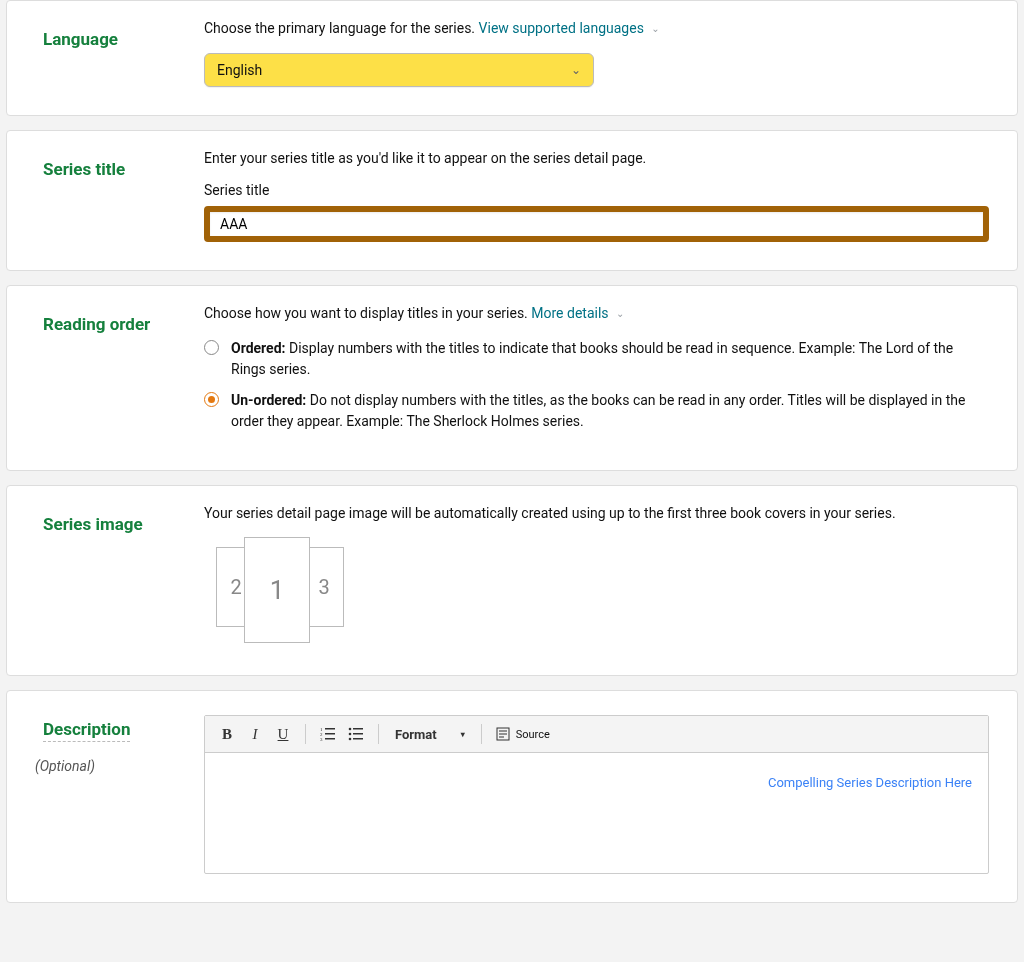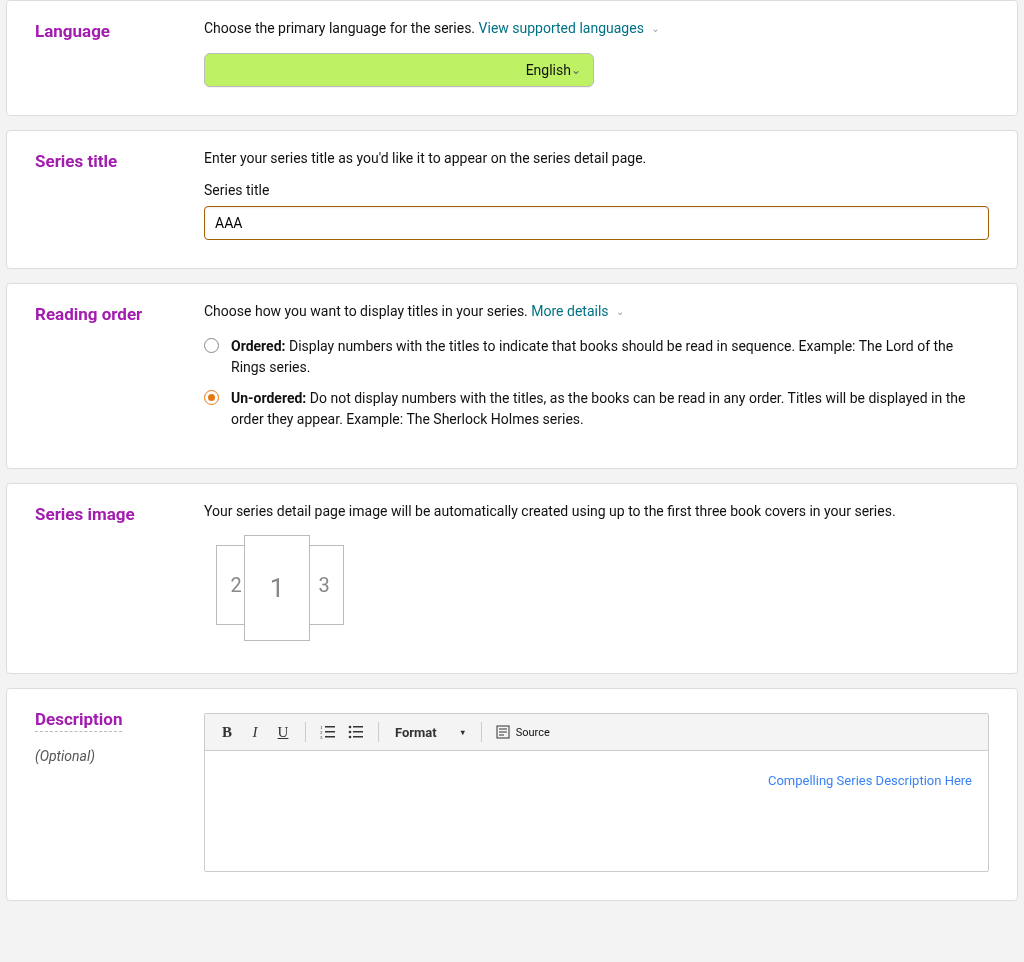--- a/index.html
+++ b/index.html
@@ -19,24 +19,24 @@
     display: flex;
     gap: 24px;
   }
   .section:first-child { margin-top: 0; }
   .section .label-col {
     width: 145px;
     flex: 0 0 145px;
     padding-top: 2px;
   }
   .section .label-col h2 {
-    margin: 0;
+    margin: 8px;
     font-size: 17px;
     font-weight: 700;
-    color: #a21caf;
+    color: #15803d;
   }
   .section .label-col .underline {
     border-bottom: 1px dashed #bbb;
     display: inline-block;
     padding-bottom: 2px;
   }
   .section .label-col .optional {
     margin-top: 16px;
     font-style: italic;
     color: #555;
@@ -66,45 +66,45 @@
 
   
   .sel {
     position: relative;
     width: 390px;
     max-width: 100%;
   }
   .sel-box {
     border: 1px solid #bbb;
     border-radius: 6px;
-    background: #bef264;
+    background: #fde047;
     height: 34px;
     line-height: 32px;
     padding: 0 12px;
     box-shadow: 0 1px 1px rgba(0,0,0,0.06);
     display: flex;
-    justify-content: flex-end;
+    justify-content: space-between;
     align-items: center;
     cursor: pointer;
   }
   .sel-box .caret-down {
     font-size: 12px;
     color: #666;
   }
 
   
   .form-sub-label {
     font-size: 14px;
     color: #111;
     margin-bottom: 8px;
   }
   .text-input {
     width: 100%;
     height: 34px;
-    border: 1px solid #a16207;
+    border: 6px solid #a16207;
     border-radius: 4px;
     padding: 12px 10px;
     font-size: 14px;
     font-family: inherit;
     box-shadow: inset 0 1px 2px rgba(0,0,0,0.08);
   }
 
   
   .radio-row {
     display: flex;

